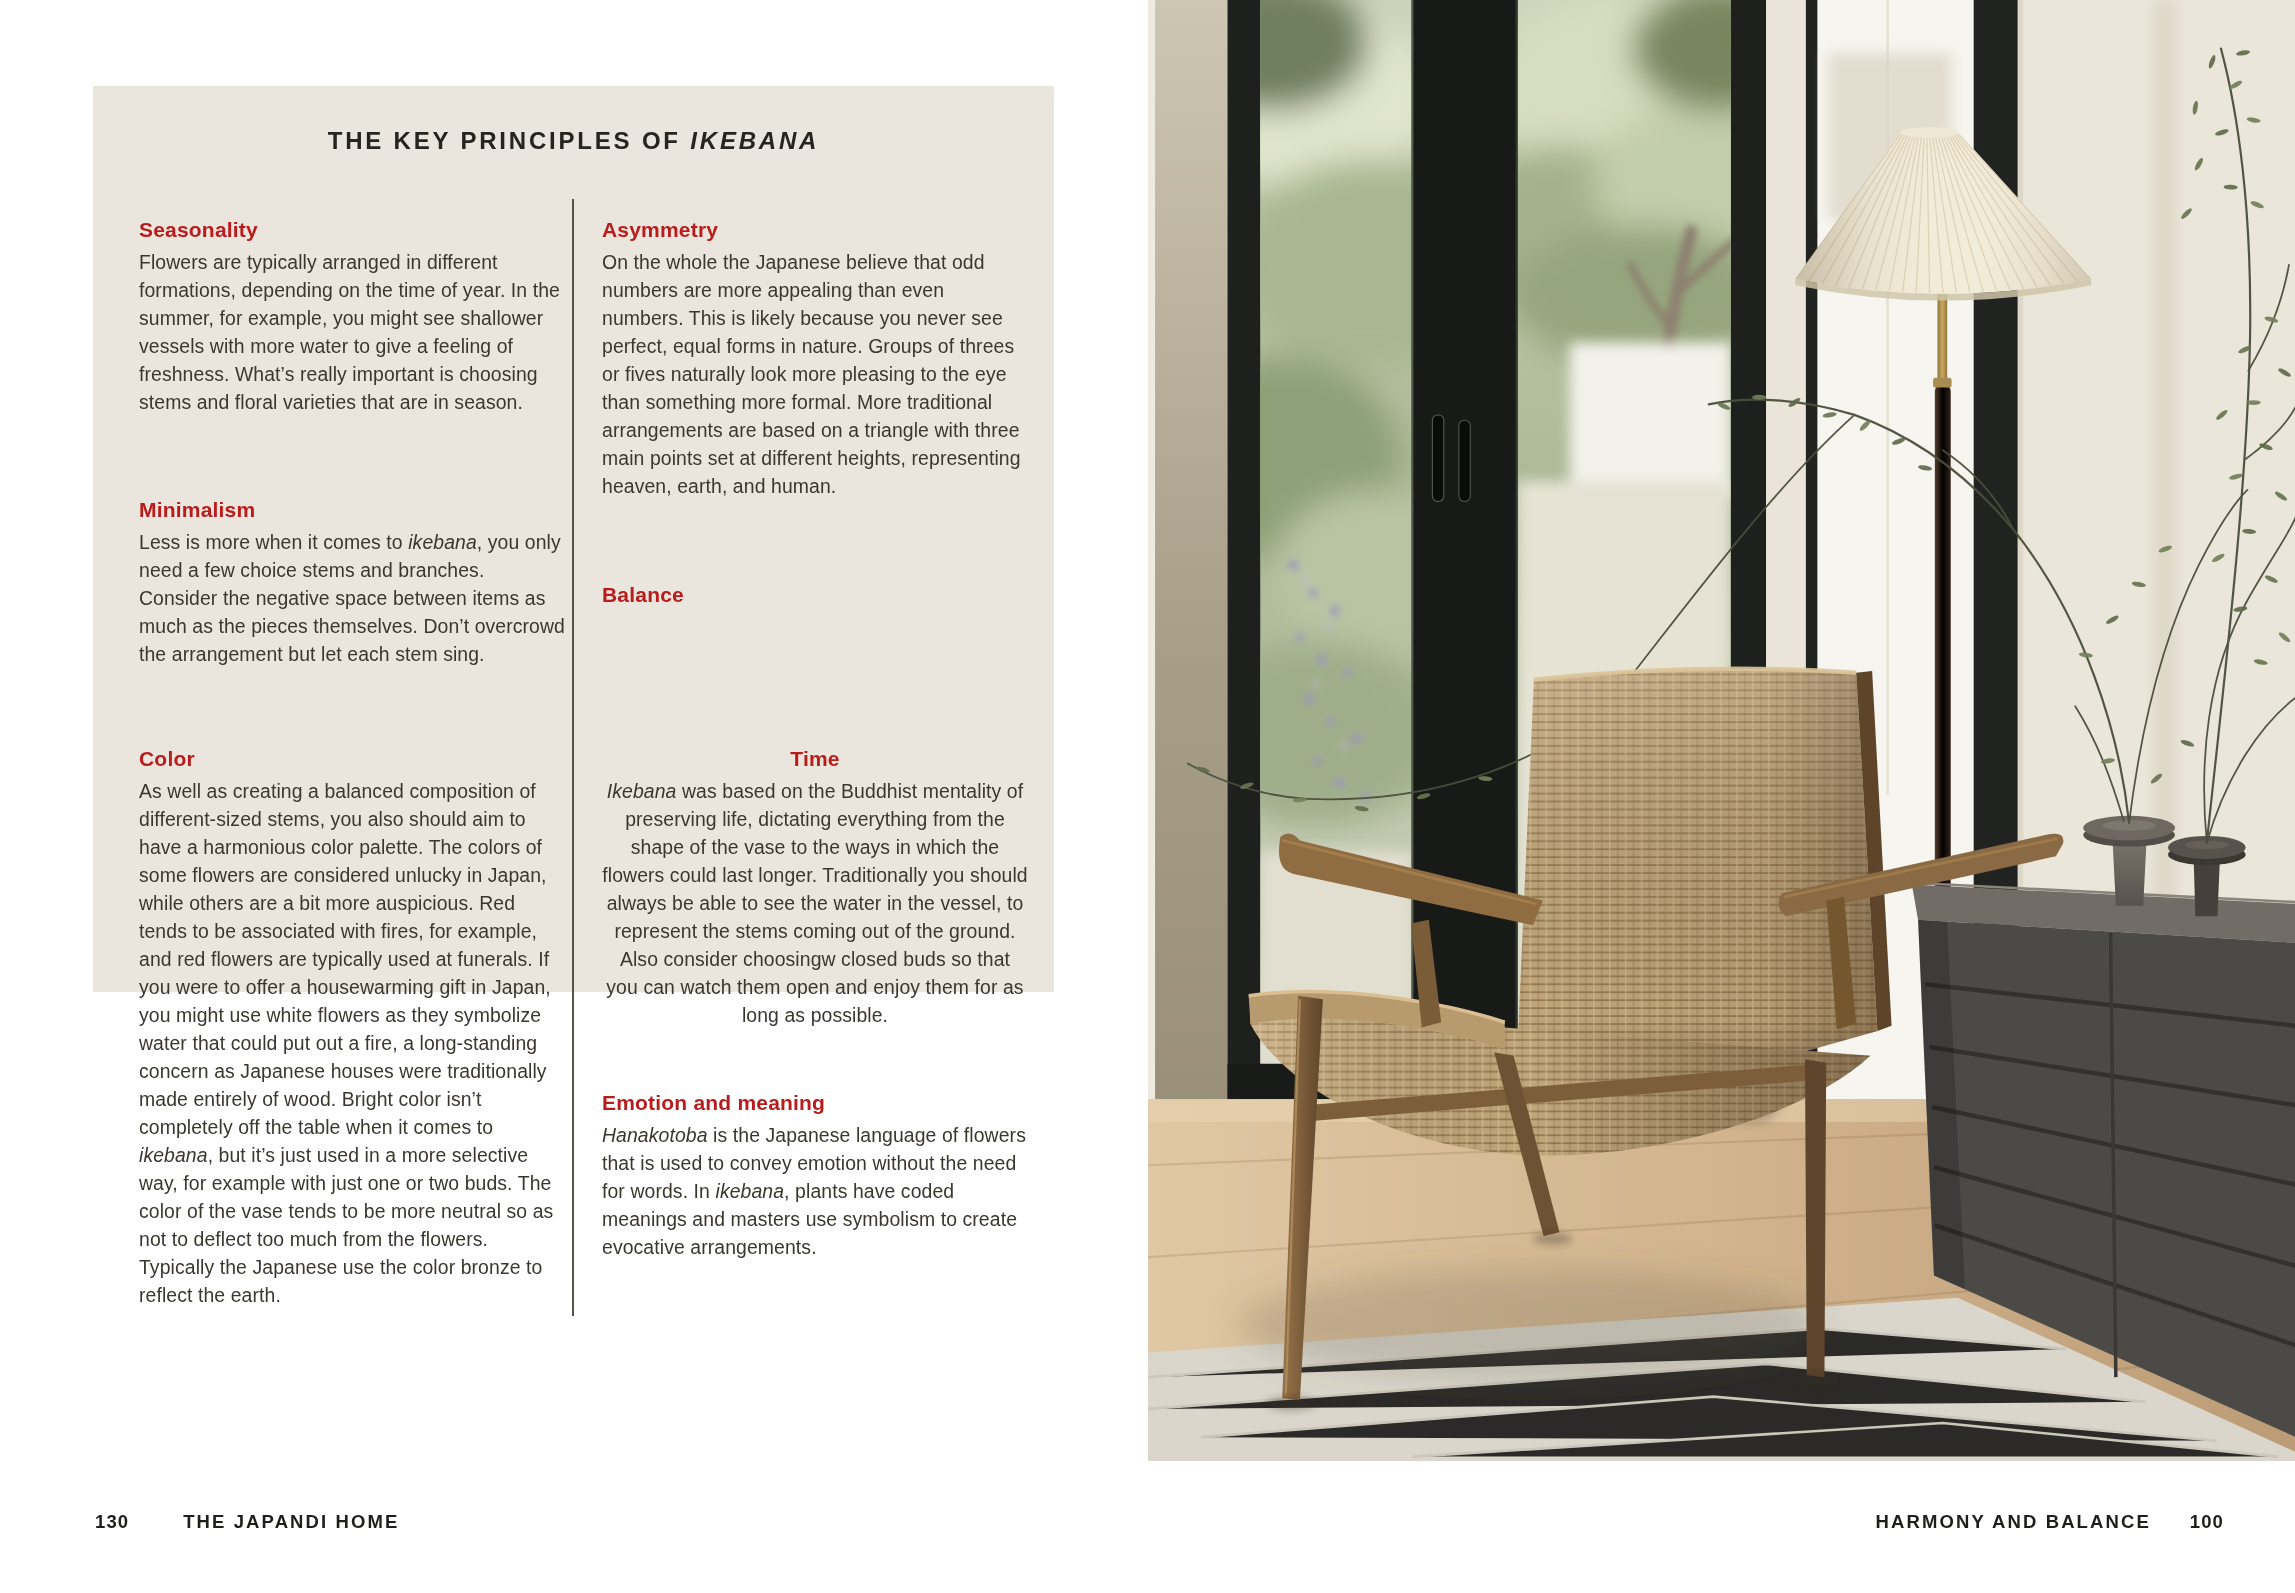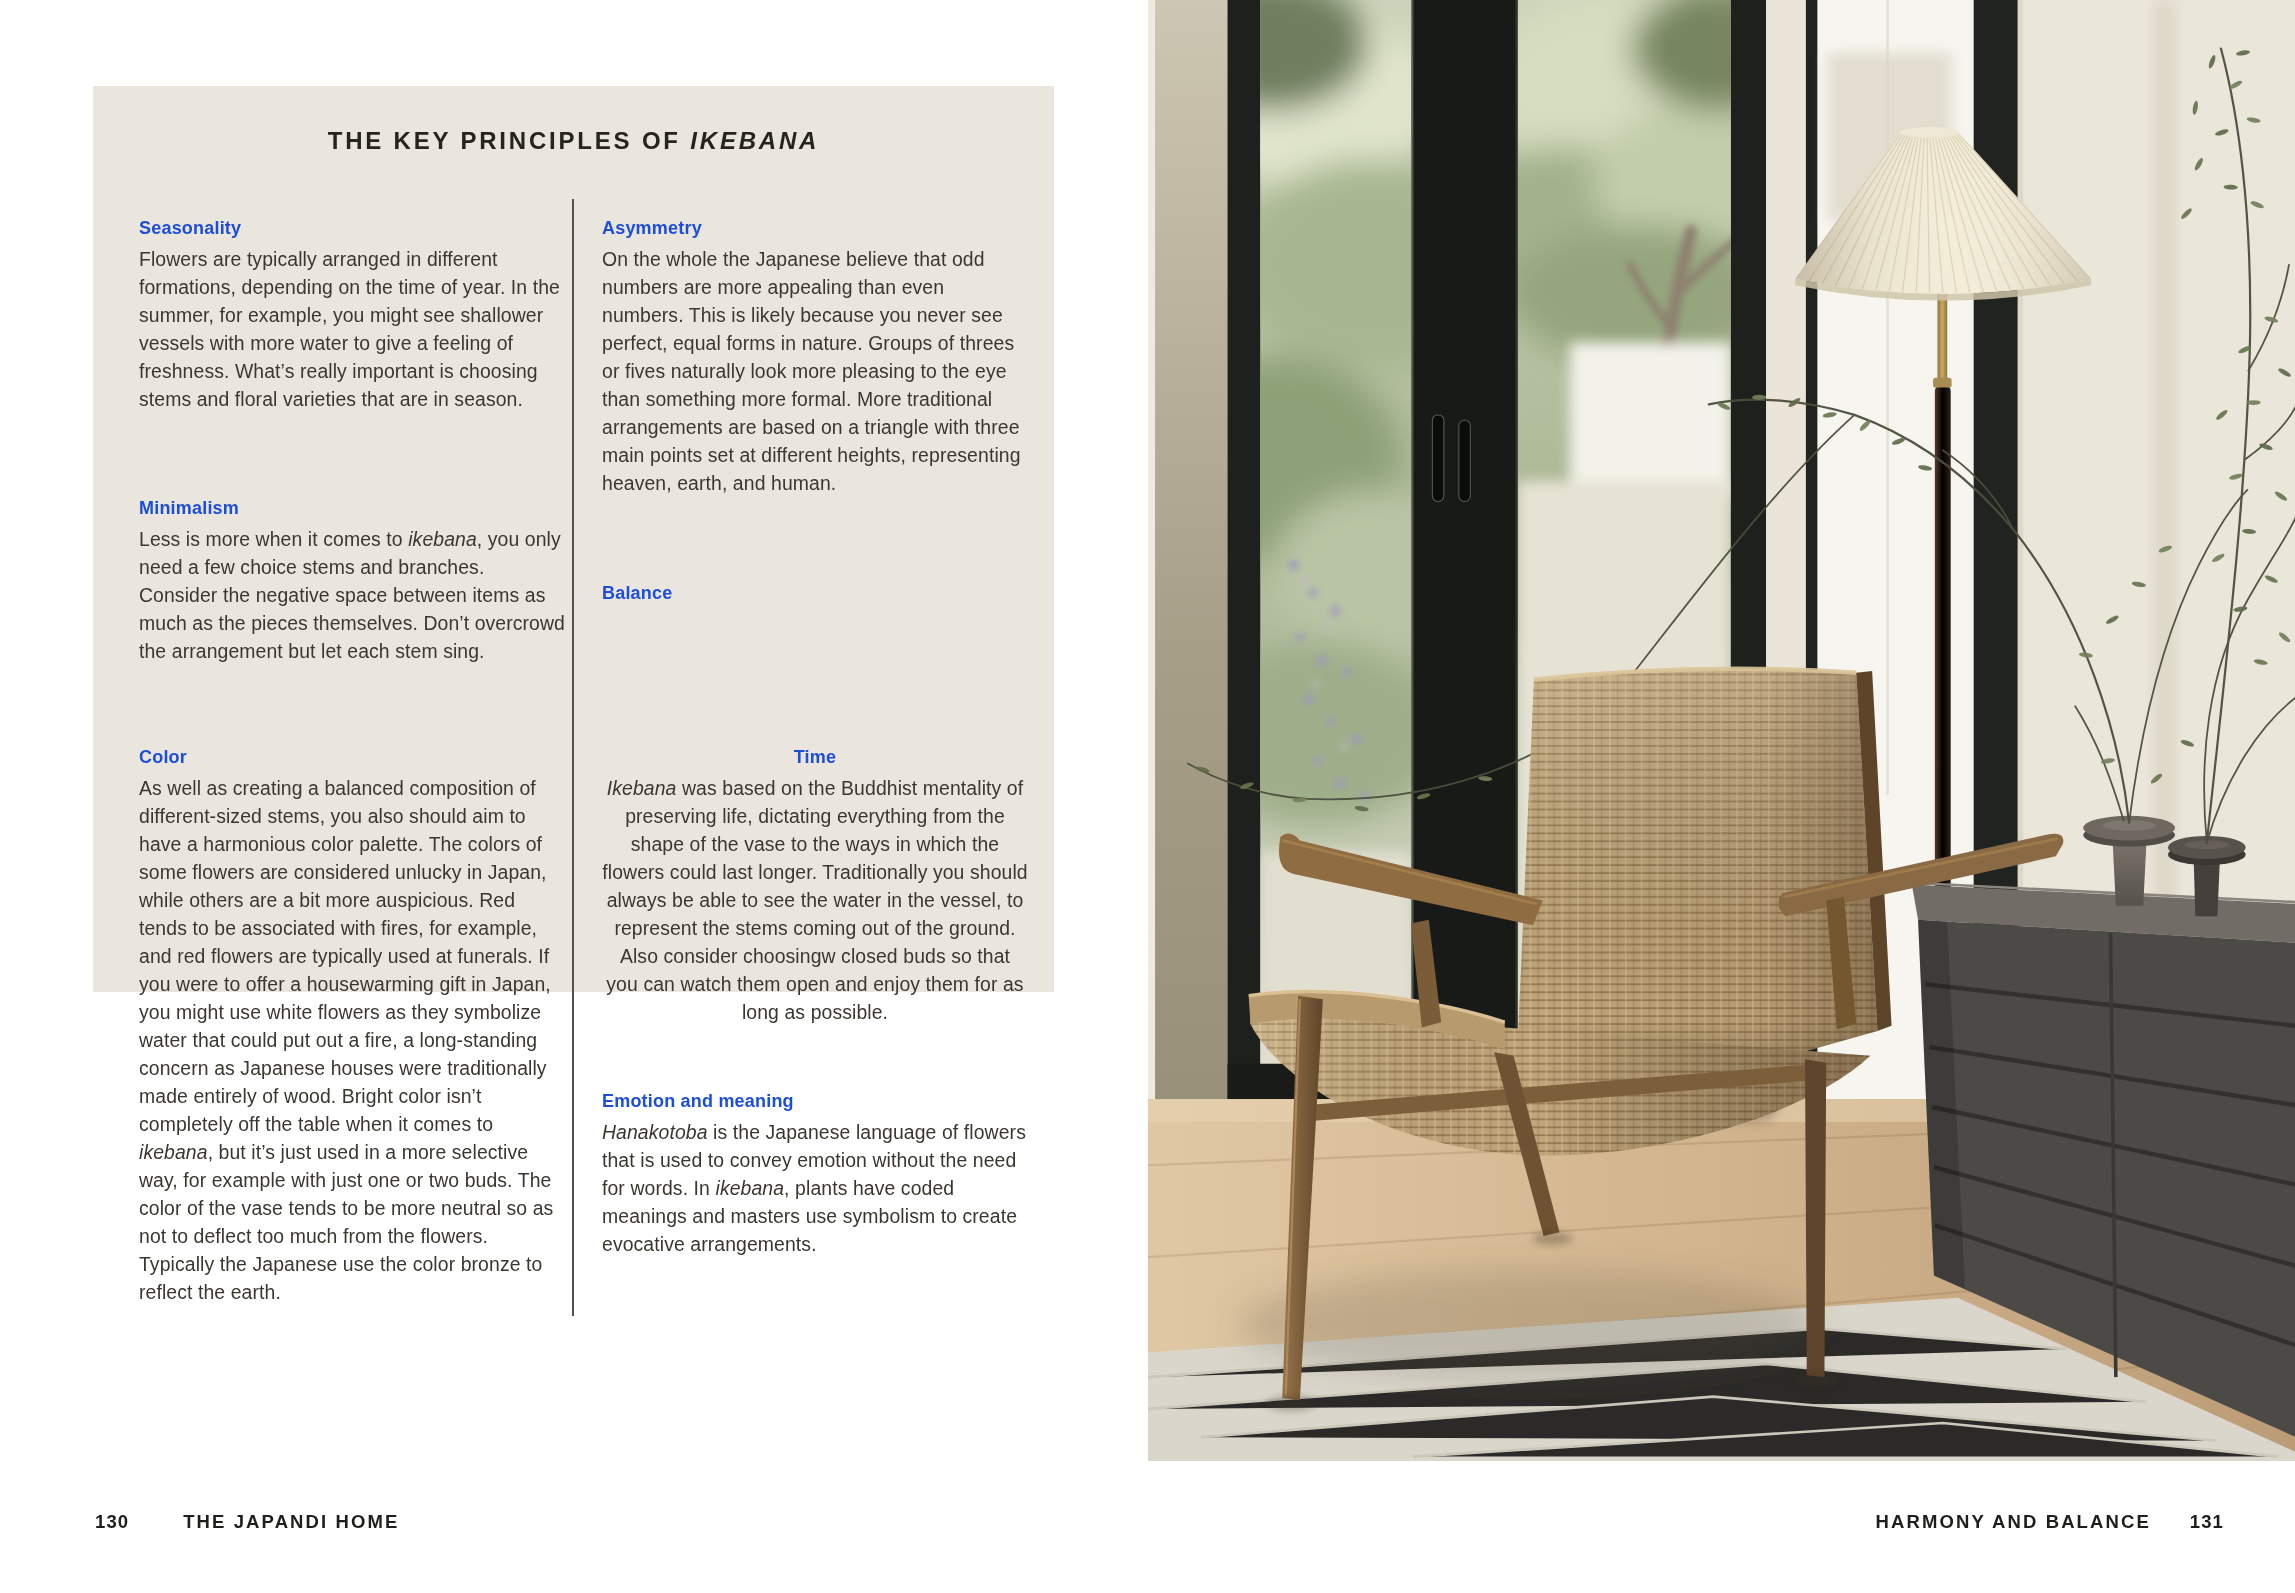--- a/index.html
+++ b/index.html
@@ -16,21 +16,21 @@
   .sec{position:absolute;width:426px;}
   .col-left  .sec{left:46px;}
   .col-right .sec{left:509px;}
   .col-left  .sec:nth-child(1){top:132px;}
   .col-left  .sec:nth-child(2){top:412px;}
   .col-left  .sec:nth-child(3){top:661px;}
   .col-right .sec:nth-child(1){top:132px;}
   .col-right .sec:nth-child(2){top:497px;}
   .col-right .sec:nth-child(3){top:661px;text-align:center;}
   .col-right .sec:nth-child(4){top:1005px;}
-  .sec h2{margin:0 0 6.2px 0;font-size:18px;font-weight:700;letter-spacing:0.2px;color:#1d4ed8;}
+  .sec h2{margin:0 0 6.2px 0;font-size:21px;font-weight:700;letter-spacing:0.2px;color:#b91c1c;}
   .sec p{margin:0;font-size:19.4px;line-height:28px;letter-spacing:0.1px;color:#3a372f;}
   .sec p em{font-style:italic;}
 
   
   .photo{position:absolute;left:1148px;top:0;width:1148px;height:1461px;margin:0;}
   .photo svg{display:block;width:100%;height:100%;}
 
   
   .footer-left,.footer-right{position:absolute;top:1511px;font-size:18.5px;font-weight:600;
     letter-spacing:2.1px;color:#1f1e1b;display:flex;align-items:baseline;}
@@ -425,17 +425,17 @@
       </g>
     </svg>
   </figure>
 
   <div class="footer-left">
     <span class="pagenum">130</span>
     <span>THE JAPANDI HOME</span>
   </div>
   <div class="footer-right">
     <span>HARMONY AND BALANCE</span>
-    <span class="pagenum">131</span>
+    <span class="pagenum">100</span>
   </div>
 
 </div>
 
 
 </body></html>

